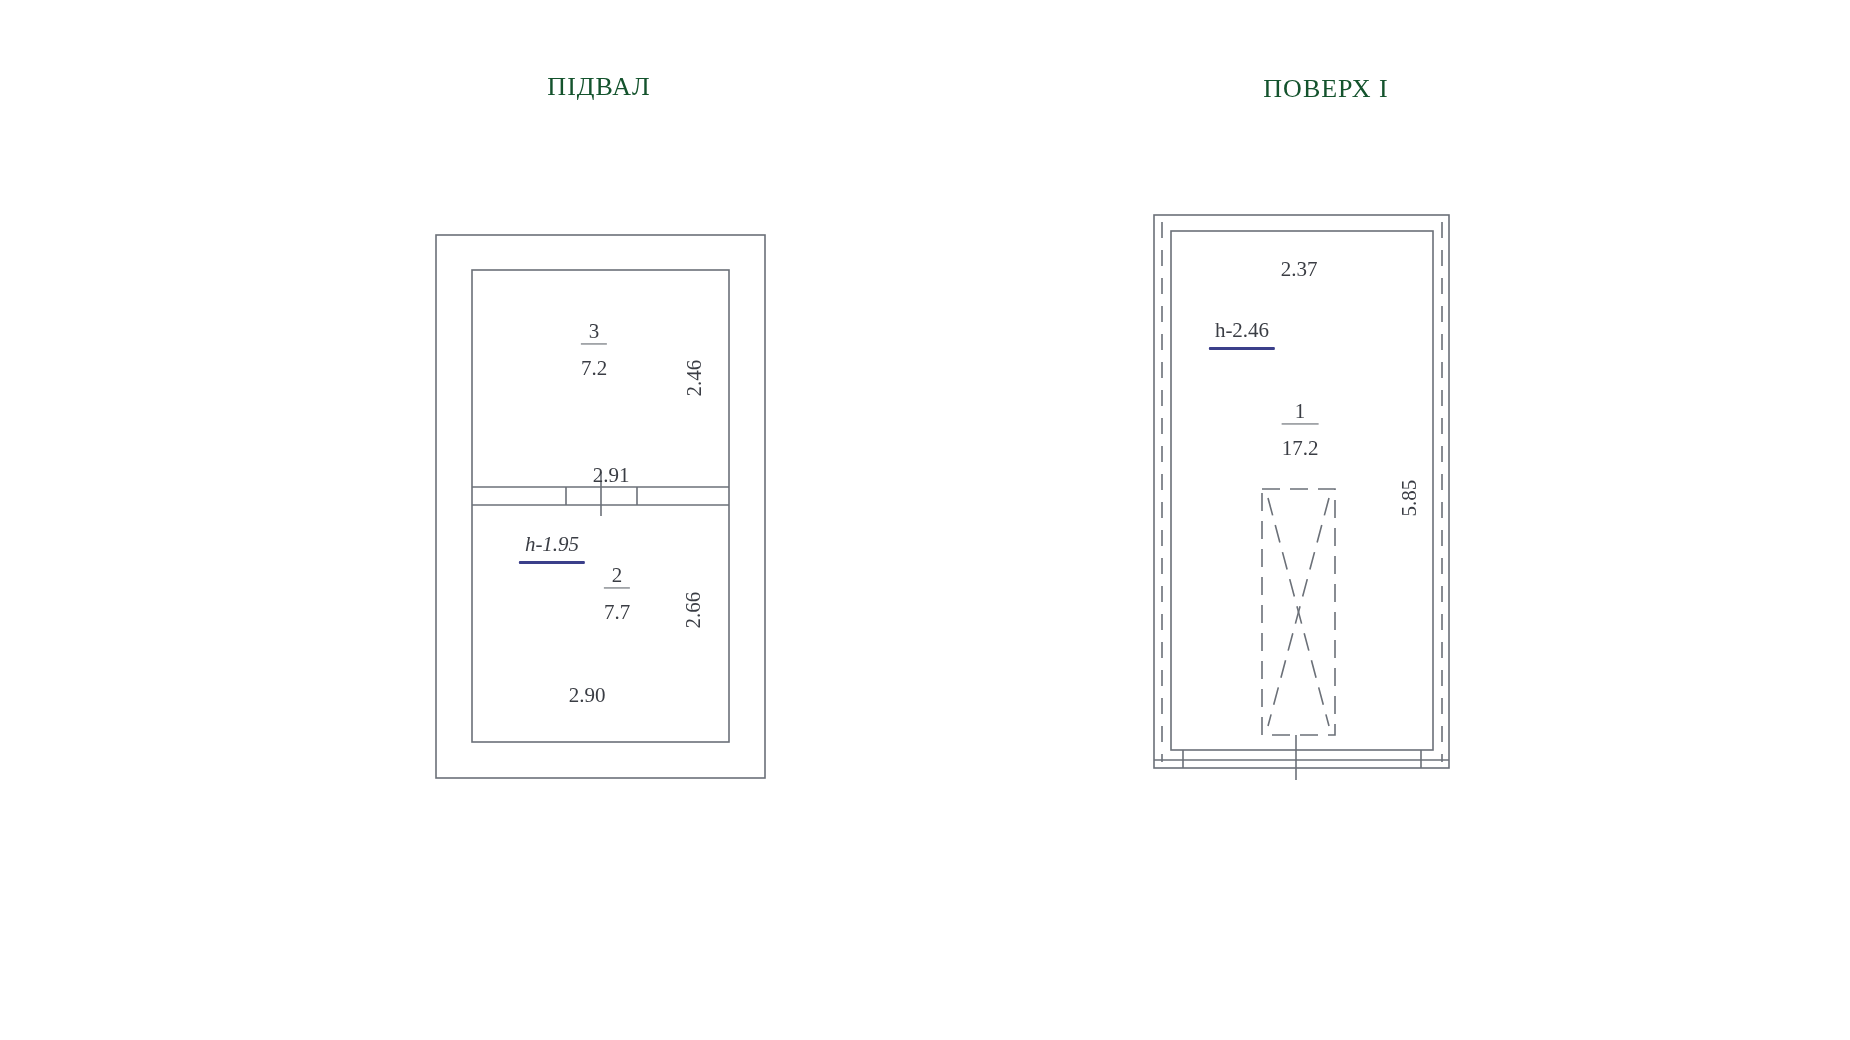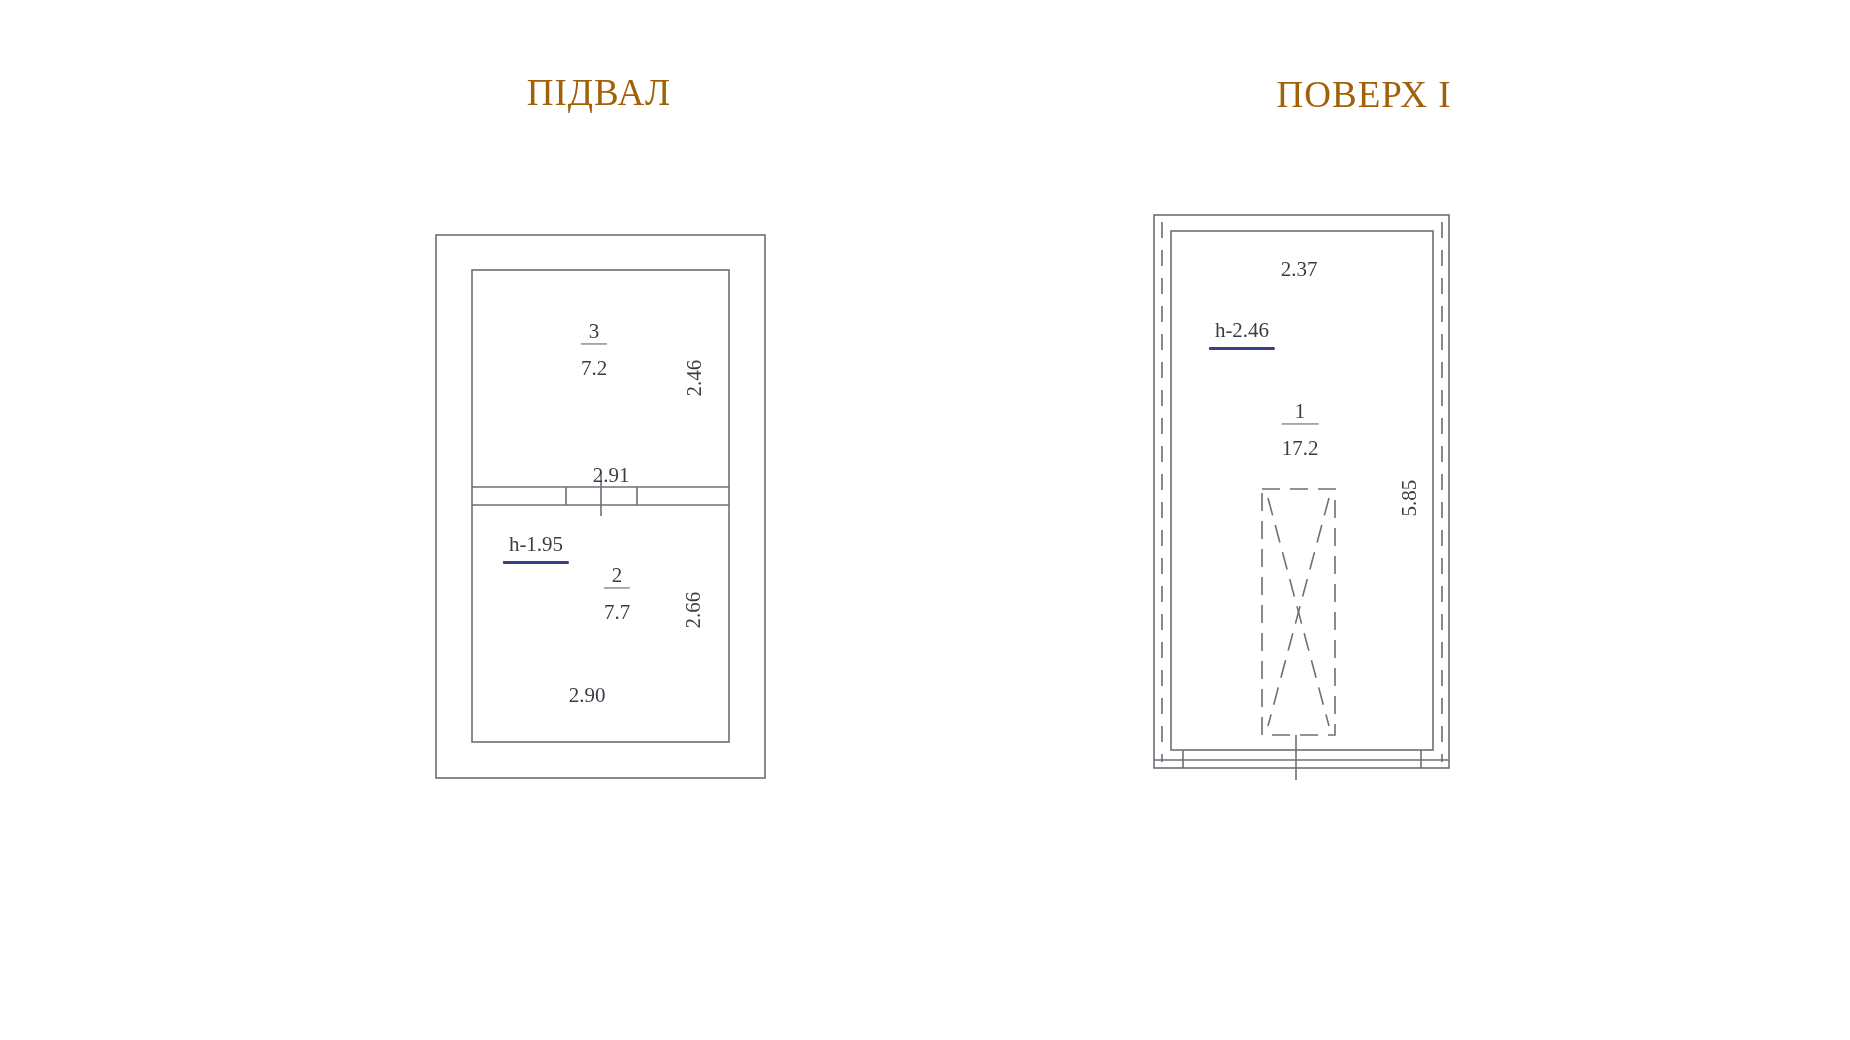--- a/index.html
+++ b/index.html
@@ -1,33 +1,33 @@
 <!DOCTYPE html>
 <html><head>
 <meta charset="utf-8">
 <style>
   html, body { margin: 0; padding: 0; background: #ffffff; }
   body { width: 1850px; height: 1040px; position: relative; overflow: hidden;
          font-family: "Liberation Serif", "DejaVu Serif", serif; color: #3a3d44; }
-  .title { position: absolute; font-size: 37px; letter-spacing: 1px; color: #a16207;
+  .title { position: absolute; font-size: 26px; letter-spacing: 1px; color: #14532d;
            transform: translateX(-50%); white-space: nowrap; line-height: 1; }
   svg.plan { position: absolute; left: 0; top: 0; }
   .lbl { position: absolute; font-size: 21px; color: #3a3d44; line-height: 1; white-space: nowrap; transform: translate(-50%, -50%); }
   .vert { transform: translate(-50%, -50%) rotate(-90deg); }
   .frac { position: absolute; transform: translate(-50%, -50%); text-align: center; font-size: 21px; line-height: 1.05; }
   .frac .num { display: block; border-bottom: 1.5px solid #555a62; padding: 0 6px 1px; }
   .frac .den { display: block; padding-top: 13px; }
   .height-mark { position: absolute; font-size: 21px; transform: translate(-50%, -50%); white-space: nowrap; text-align: center; }
   .height-mark .ul { display: block; height: 3px; background: #3b3f8a; margin-top: 4px; margin-left: -6px; margin-right: -6px; border-radius: 1px; }
 </style>
 </head>
 <body>
 
 <div class="title" style="left:599px; top:74px;">ПІДВАЛ</div>
-<div class="title" style="left:1326px; top:76px;margin-left:38px;">ПОВЕРХ І</div>
+<div class="title" style="left:1326px; top:76px;">ПОВЕРХ І</div>
 
 <svg class="plan" width="1850" height="1040" viewBox="0 0 1850 1040">
   <g fill="none" stroke="#6b7078" stroke-width="1.6">
 
     <g>
       <rect x="436" y="235" width="329" height="543"></rect>
       <rect x="472" y="270" width="257" height="472"></rect>
 
       <line x1="472" y1="487" x2="729" y2="487"></line>
       <line x1="472" y1="505" x2="729" y2="505"></line>
@@ -58,21 +58,21 @@
   </g>
 </svg>
 
 <div class="frac" style="left:594px; top:350px;">
   <span class="num">3</span>
   <span class="den">7.2</span>
 </div>
 <div class="lbl vert" style="left:694px; top:378px;">2.46</div>
 <div class="lbl" style="left:611px; top:475px;">2.91</div>
 
-<div class="height-mark" style="left:536px; top:548px;">
+<div class="height-mark" style="left:552px; top:548px;font-style:italic;">
   <span>h-1.95</span>
   <span class="ul"></span>
 </div>
 <div class="frac" style="left:617px; top:594px;">
   <span class="num">2</span>
   <span class="den">7.7</span>
 </div>
 <div class="lbl vert" style="left:693px; top:610px;">2.66</div>
 <div class="lbl" style="left:587px; top:695px;text-align:center;">2.90</div>
 

